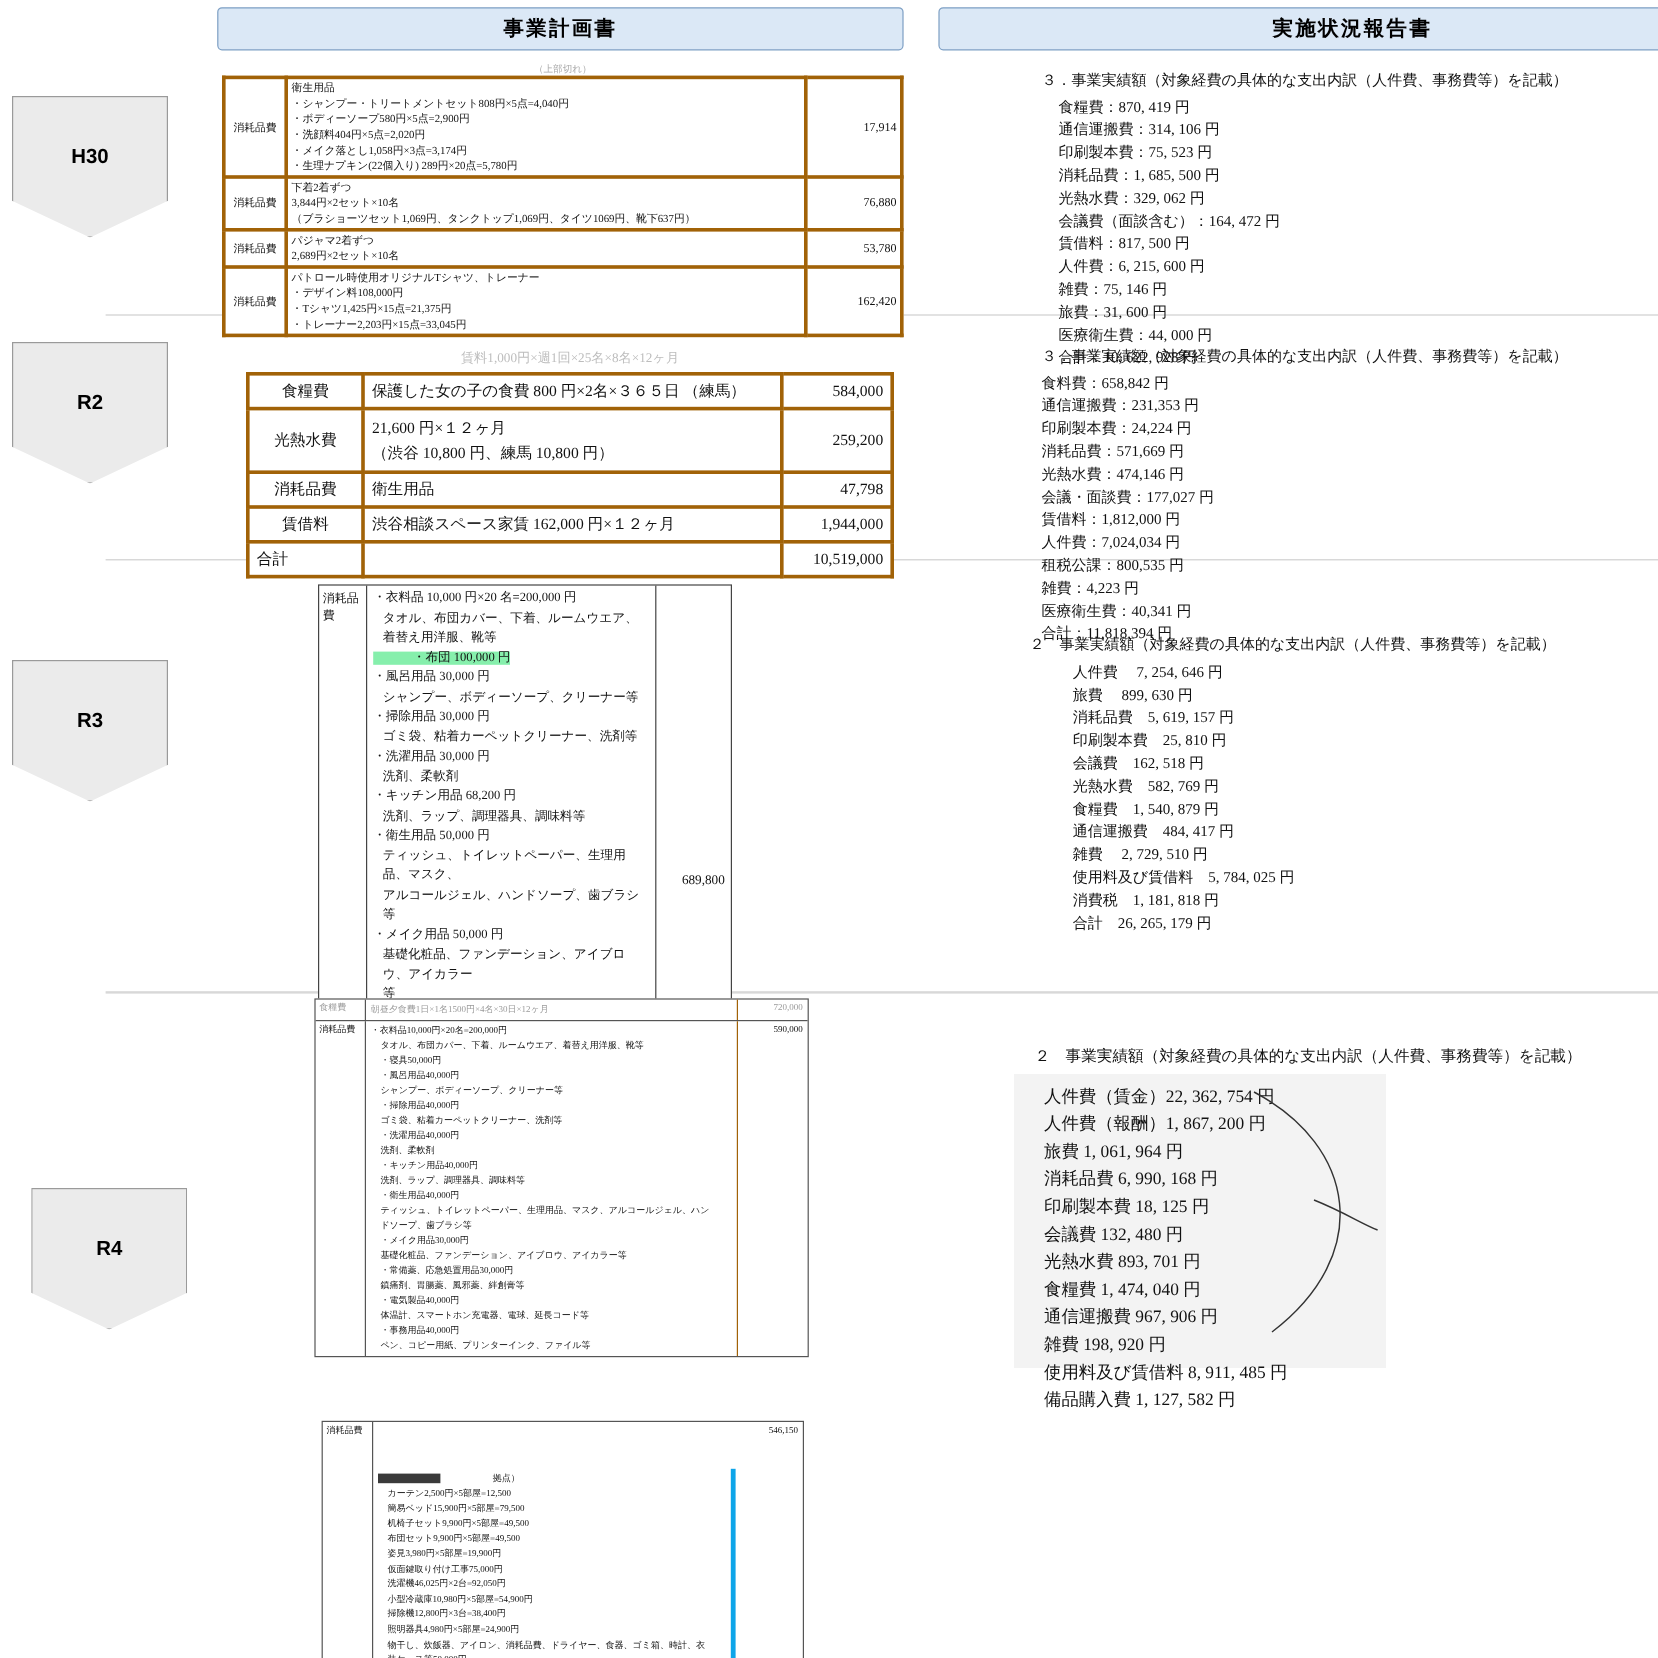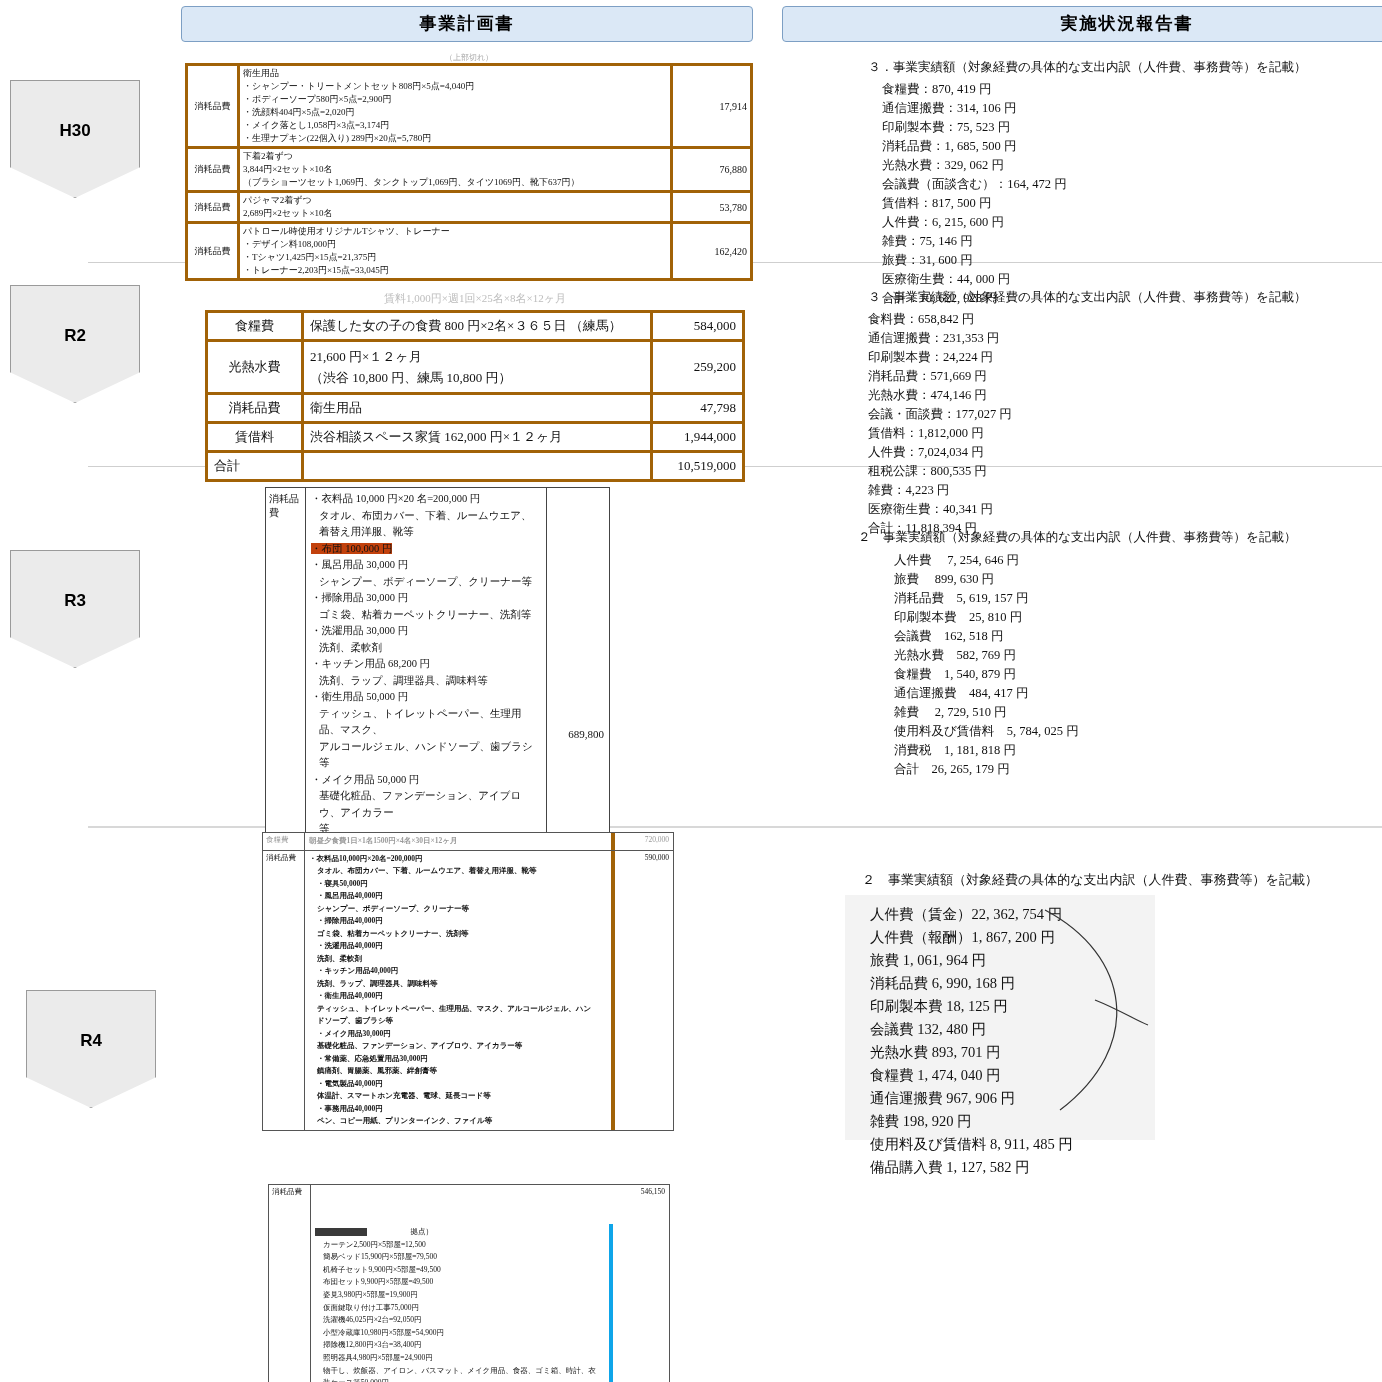--- a/index.html
+++ b/index.html
@@ -85,30 +85,30 @@
   #plan-r2 .lbl { width:96px; }
   #plan-r2 .num { width:92px; }
   #plan-r2 .cut { border:none; text-align:center; color:#bdbdbd; font-size:11px; padding-bottom:0; }
 
   
   #plan-r3 { left:265px; top:487px; width:345px; font-size:10.5px; }
   #plan-r3 .wrap { border:1px solid #444; display:flex; }
   #plan-r3 .c-lbl { width:40px; border-right:1px solid #444; font-size:10px; padding:4px 3px; }
   #plan-r3 .c-det { flex:1; border-right:1px solid #444; padding:3px 5px; line-height:16.5px; }
   #plan-r3 .c-num { width:62px; text-align:right; padding:3px 5px; font-size:11px; display:flex; align-items:center; justify-content:flex-end; }
-  .hl { background:#c2410c; }
+  .hl { background:#86efac;padding-left:33px; }
   .sub { padding-left:8px; display:block; }
 
   
   #plan-r4a { left:262px; top:832px; width:412px; font-size:7.5px; }
   #plan-r4a .frame { border:1px solid #555; }
   #plan-r4a .row { display:flex; border-bottom:1px solid #555; }
   #plan-r4a .row:last-child { border-bottom:none; }
   #plan-r4a .c-lbl { width:42px; border-right:1px solid #555; padding:2px 3px; font-size:7.5px; }
-  #plan-r4a .c-det { flex:1; border-right:4px solid #a16207; padding:2px 4px; line-height:12.5px;font-weight:bold; }
+  #plan-r4a .c-det { flex:1; border-right:1px solid #a16207; padding:2px 4px; line-height:12.5px; }
   #plan-r4a .c-num { width:58px; text-align:right; padding:2px 4px; }
   #plan-r4a .faint { color:#9a9a9a; }
 
   #plan-r4b { left:268px; top:1184px; width:402px; font-size:7.5px; }
   #plan-r4b .frame { border:1px solid #555; }
   #plan-r4b .row { display:flex; }
   #plan-r4b .c-lbl { width:42px; border-right:1px solid #555; padding:2px 3px; }
   #plan-r4b .c-det { flex:1; border-right:4px solid #0ea5e9; padding:2px 4px; line-height:12.6px;margin-top:39px; }
   #plan-r4b .c-num { width:56px; text-align:right; padding:2px 4px; }
   .redact { display:inline-block; width:52px; height:8px; background:#3a3a3a; vertical-align:middle; }
@@ -372,21 +372,21 @@
         <div class="sub">カーテン2,500円×5部屋=12,500</div>
         <div class="sub">簡易ベッド15,900円×5部屋=79,500</div>
         <div class="sub">机椅子セット9,900円×5部屋=49,500</div>
         <div class="sub">布団セット9,900円×5部屋=49,500</div>
         <div class="sub">姿見3,980円×5部屋=19,900円</div>
         <div class="sub">仮面鍵取り付け工事75,000円</div>
         <div class="sub">洗濯機46,025円×2台=92,050円</div>
         <div class="sub">小型冷蔵庫10,980円×5部屋=54,900円</div>
         <div class="sub">掃除機12,800円×3台=38,400円</div>
         <div class="sub">照明器具4,980円×5部屋=24,900円</div>
-        <div class="sub">物干し、炊飯器、アイロン、バスマット、メイク用品、食器、ゴミ箱、時計、衣</div>
+        <div class="sub">物干し、炊飯器、アイロン、消耗品費、ドライヤー、食器、ゴミ箱、時計、衣</div>
         <div class="sub">装ケース等50,000円</div>
       </div>
       <div class="c-num">546,150</div>
     </div>
   </div>
 </div>
 
 <div id="rep-r4-box"></div>
 <div class="report" id="rep-r4">
   <div class="ttl">２　事業実績額（対象経費の具体的な支出内訳（人件費、事務費等）を記載）</div>

